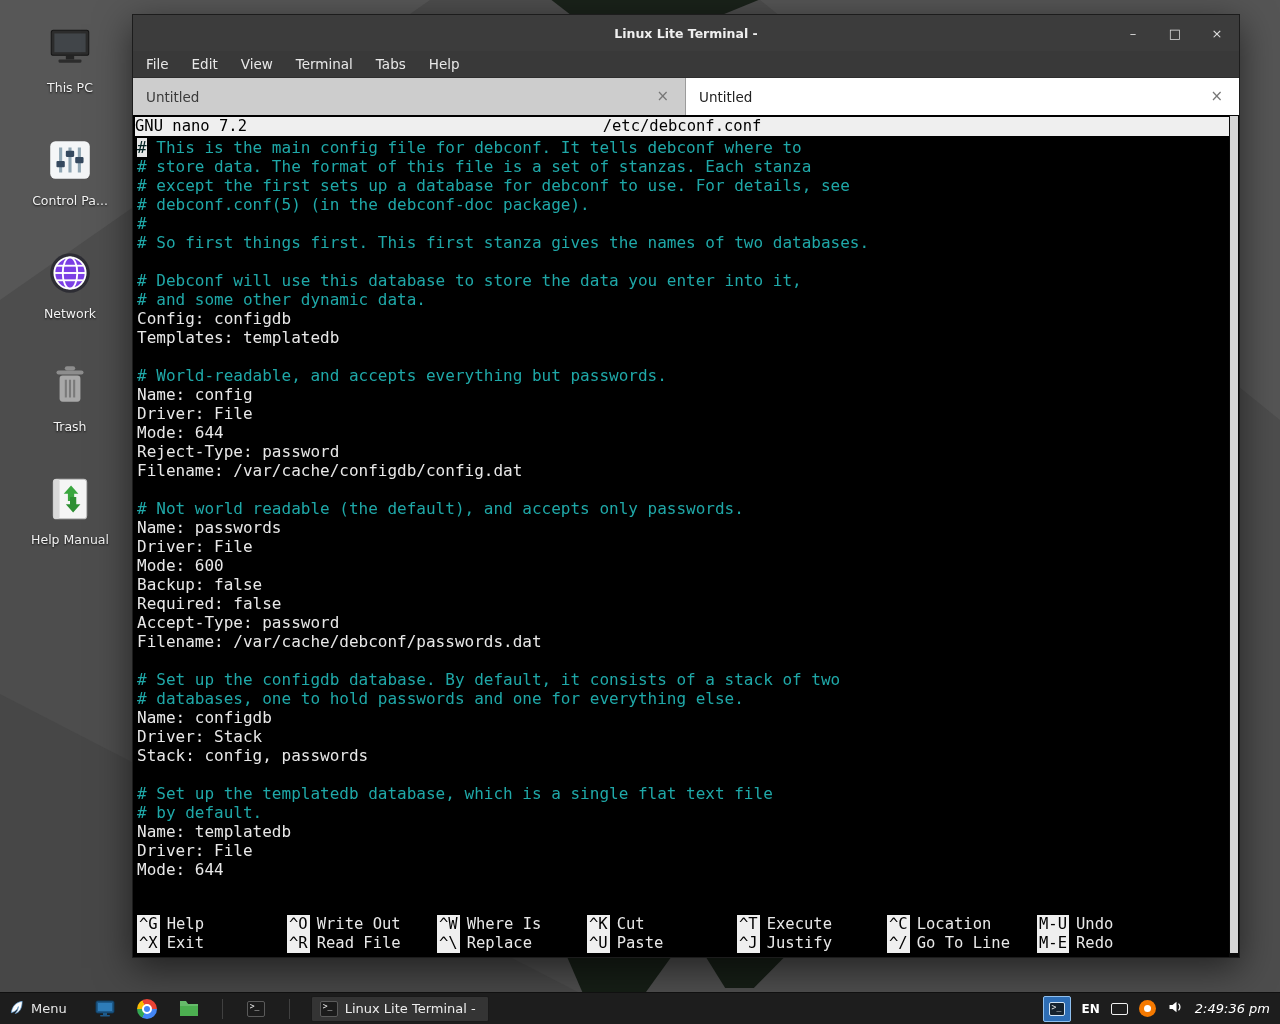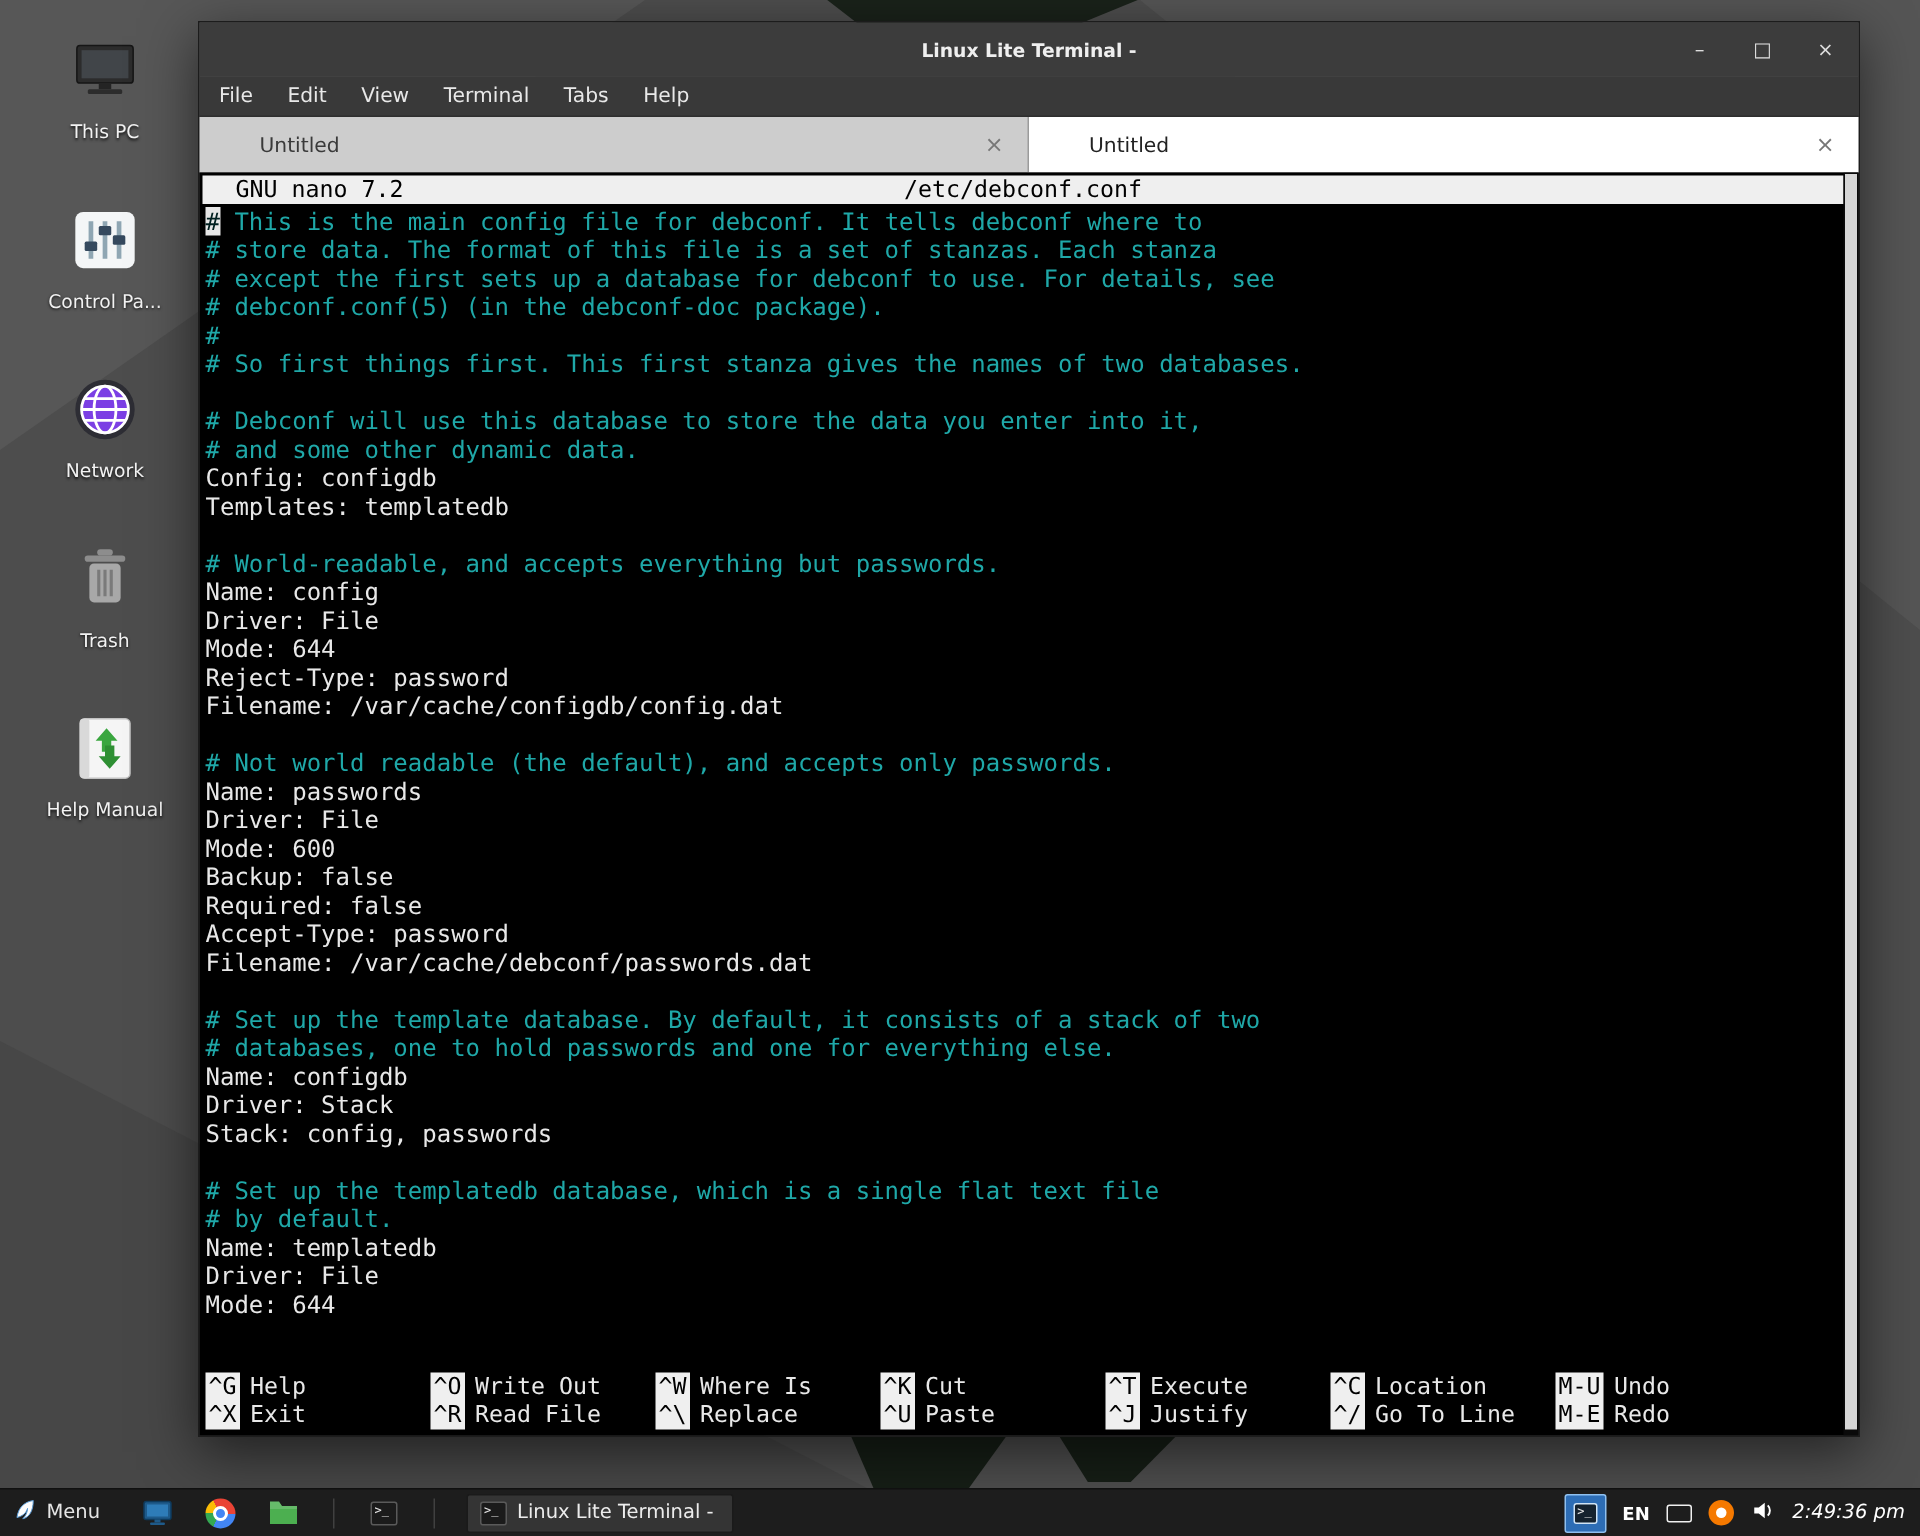--- a/index.html
+++ b/index.html
@@ -28,28 +28,28 @@
             border:1px solid #1c1c1c; }
   .titlebar { height:36px; background:#3c3c3c; position:relative; display:flex; align-items:center; justify-content:center; flex:0 0 auto; }
   .tb-title { font-size:12.5px; font-weight:bold; color:#efefef; }
   .tb-controls { position:absolute; right:14px; top:0; height:100%; display:flex; align-items:center; gap:26px; }
   .tb-btn { color:#dedede; font-size:13px; line-height:1; cursor:default; width:16px; text-align:center; }
 
   .menubar { height:27px; background:#393939; display:flex; align-items:center; gap:23px; padding-left:13px; flex:0 0 auto; border-bottom:1px solid #2e2e2e; }
   .menu-item { font-size:13.5px; color:#e8e8e8; }
 
   .tabbar { height:37px; display:flex; flex:0 0 auto; background:#2a2a2a; }
-  .tab { flex:1 1 50%; display:flex; align-items:center; justify-content:space-between; padding:0 16px 0 40px; font-size:13.5px; }
+  .tab { flex:1 1 50%; display:flex; align-items:center; justify-content:space-between; padding:0 16px 0 13px; font-size:13.5px; }
   .tab.inactive { background:#cdcdcd; color:#3a3a3a; border-right:1px solid #9b9b9b; }
   .tab.active { background:#ffffff; color:#222; }
   .tab-close { color:#777; font-size:15px; line-height:1; }
 
   .term { flex:1 1 auto; background:#000; position:relative; font-family:"DejaVu Sans Mono","Liberation Mono",monospace; overflow:hidden; }
   .nano-header { height:19px; margin:2px 10px 0 2px; background:#efefef; color:#000; font-size:15.5px; line-height:19px; position:relative; white-space:nowrap; }
-  .nano-version { margin-left:22px; }
+  .nano-version { }
   .nano-filename { position:absolute; left:50%; transform:translateX(-50%); }
   .tlines { padding:2px 0 0 4px; }
   .tline { height:19px; line-height:19px; font-size:16px; color:#e8e8e8; white-space:pre; }
   .tline.comment { color:var(--c-comment,#1fa8a8); }
   .cursor { background:#e6e6e6; color:#002020; }
   .shortcuts { position:absolute; left:4px; right:12px; bottom:4px; }
   .sc-row { display:grid; grid-template-columns:repeat(6,150px) auto; height:19px; }
   .sc { display:flex; gap:7px; align-items:center; font-size:15.5px; line-height:19px; white-space:nowrap; }
   .sck { background:#efefef; color:#000; padding:0 2px; }
   .scl { color:#e8e8e8; }
@@ -216,21 +216,21 @@
         <div class="tline">&nbsp;</div>
         <div class="tline comment"># Not world readable (the default), and accepts only passwords.</div>
         <div class="tline">Name: passwords</div>
         <div class="tline">Driver: File</div>
         <div class="tline">Mode: 600</div>
         <div class="tline">Backup: false</div>
         <div class="tline">Required: false</div>
         <div class="tline">Accept-Type: password</div>
         <div class="tline">Filename: /var/cache/debconf/passwords.dat</div>
         <div class="tline">&nbsp;</div>
-        <div class="tline comment"># Set up the template database. By default, it consists of a stack of two</div>
+        <div class="tline comment"># Set up the configdb database. By default, it consists of a stack of two</div>
         <div class="tline comment"># databases, one to hold passwords and one for everything else.</div>
         <div class="tline">Name: configdb</div>
         <div class="tline">Driver: Stack</div>
         <div class="tline">Stack: config, passwords</div>
         <div class="tline">&nbsp;</div>
         <div class="tline comment"># Set up the templatedb database, which is a single flat text file</div>
         <div class="tline comment"># by default.</div>
         <div class="tline">Name: templatedb</div>
         <div class="tline">Driver: File</div>
         <div class="tline">Mode: 644</div>

